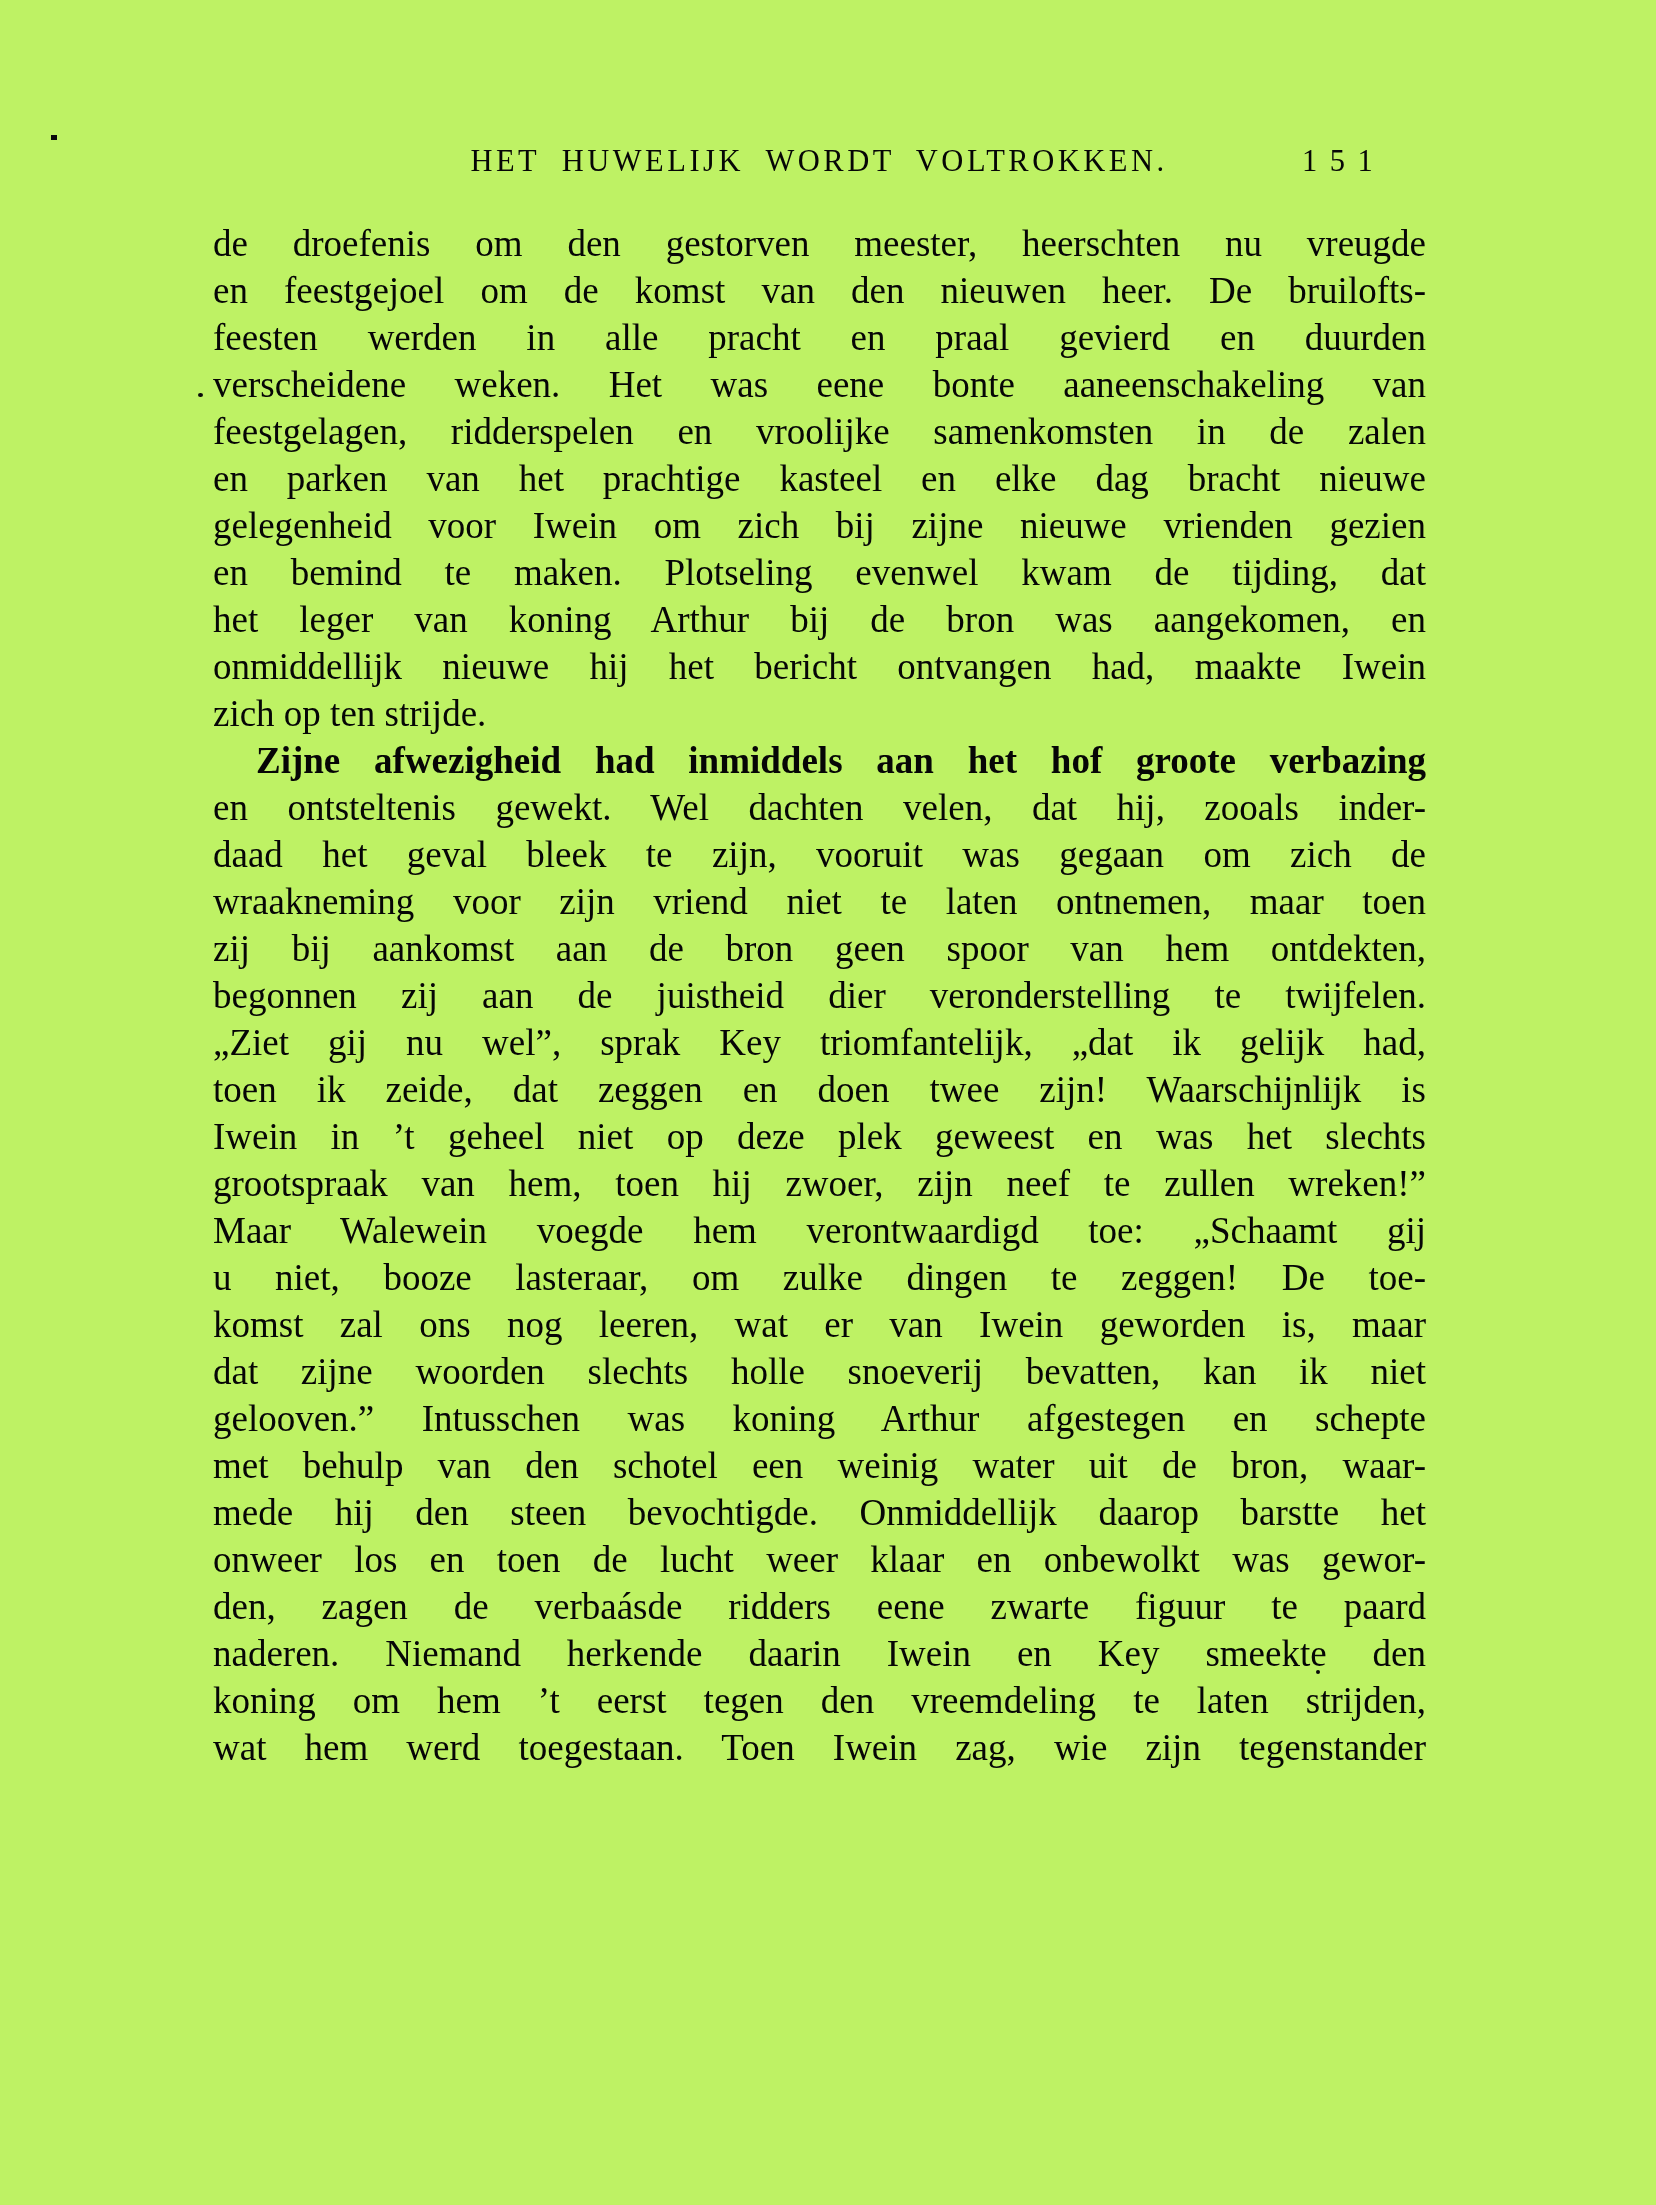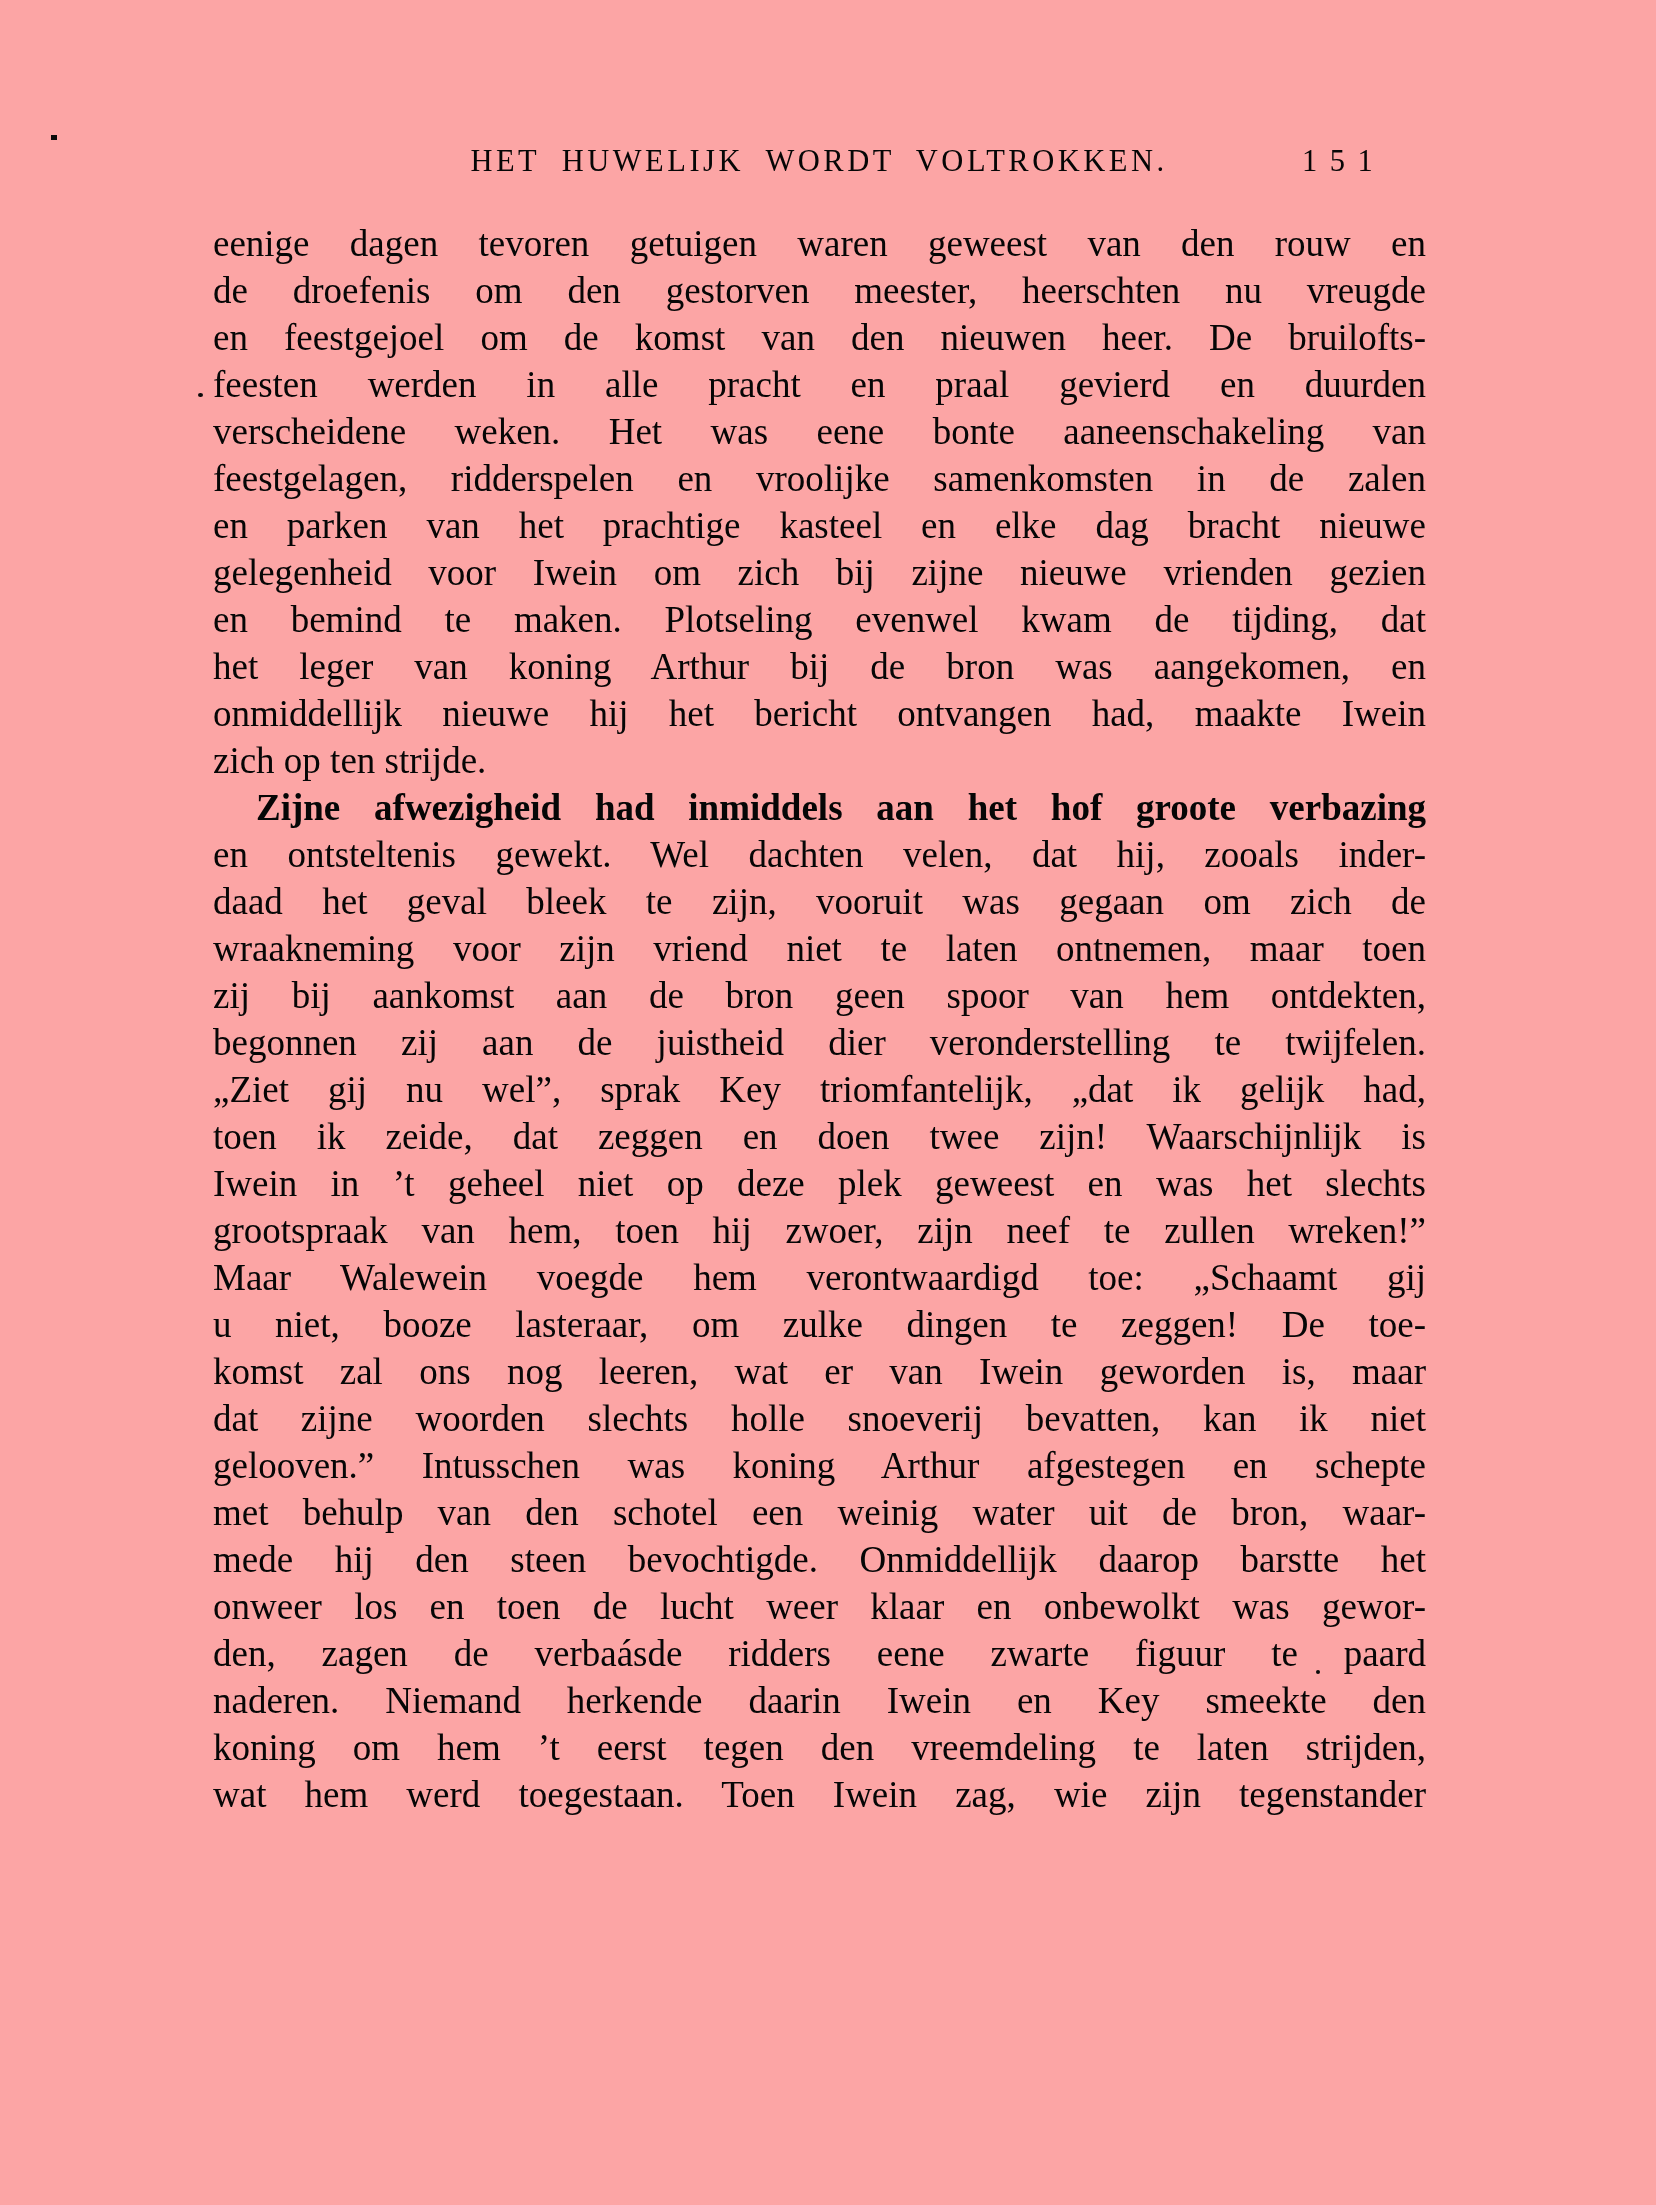--- a/index.html
+++ b/index.html
@@ -4,21 +4,21 @@
 <style>
   html, body {
     margin: 0;
     padding: 0;
     background: #ffffff;
   }
   .page {
     position: relative;
     width: 1656px;
     height: 2205px;
-    background: #fca5a5;
+    background: #bef264;
     color: #060606;
     font-family: "Liberation Serif", serif;
     overflow: hidden;
   }
   
   .runhead-title {
     position: absolute;
     top: 144px;
     left: 213px;
     width: 1212px;
@@ -71,21 +71,20 @@
 <body>
 
 <div class="page">
 
   <div class="runhead-title">HET HUWELIJK WORDT VOLTROKKEN.</div>
   <div class="page-number">151</div>
 
   <div class="textblock">
 
     <div class="para">
-      <div class="line">eenige dagen tevoren getuigen waren geweest van den rouw en</div>
       <div class="line">de droefenis om den gestorven meester, heerschten nu vreugde</div>
       <div class="line">en feestgejoel om de komst van den nieuwen heer. De bruilofts-</div>
       <div class="line">feesten werden in alle pracht en praal gevierd en duurden</div>
       <div class="line">verscheidene weken. Het was eene bonte aaneenschakeling van</div>
       <div class="line">feestgelagen, ridderspelen en vroolijke samenkomsten in de zalen</div>
       <div class="line">en parken van het prachtige kasteel en elke dag bracht nieuwe</div>
       <div class="line">gelegenheid voor Iwein om zich bij zijne nieuwe vrienden gezien</div>
       <div class="line">en bemind te maken. Plotseling evenwel kwam de tijding, dat</div>
       <div class="line">het leger van koning Arthur bij de bron was aangekomen, en</div>
       <div class="line">onmiddellijk nieuwe hij het bericht ontvangen had, maakte Iwein</div>

